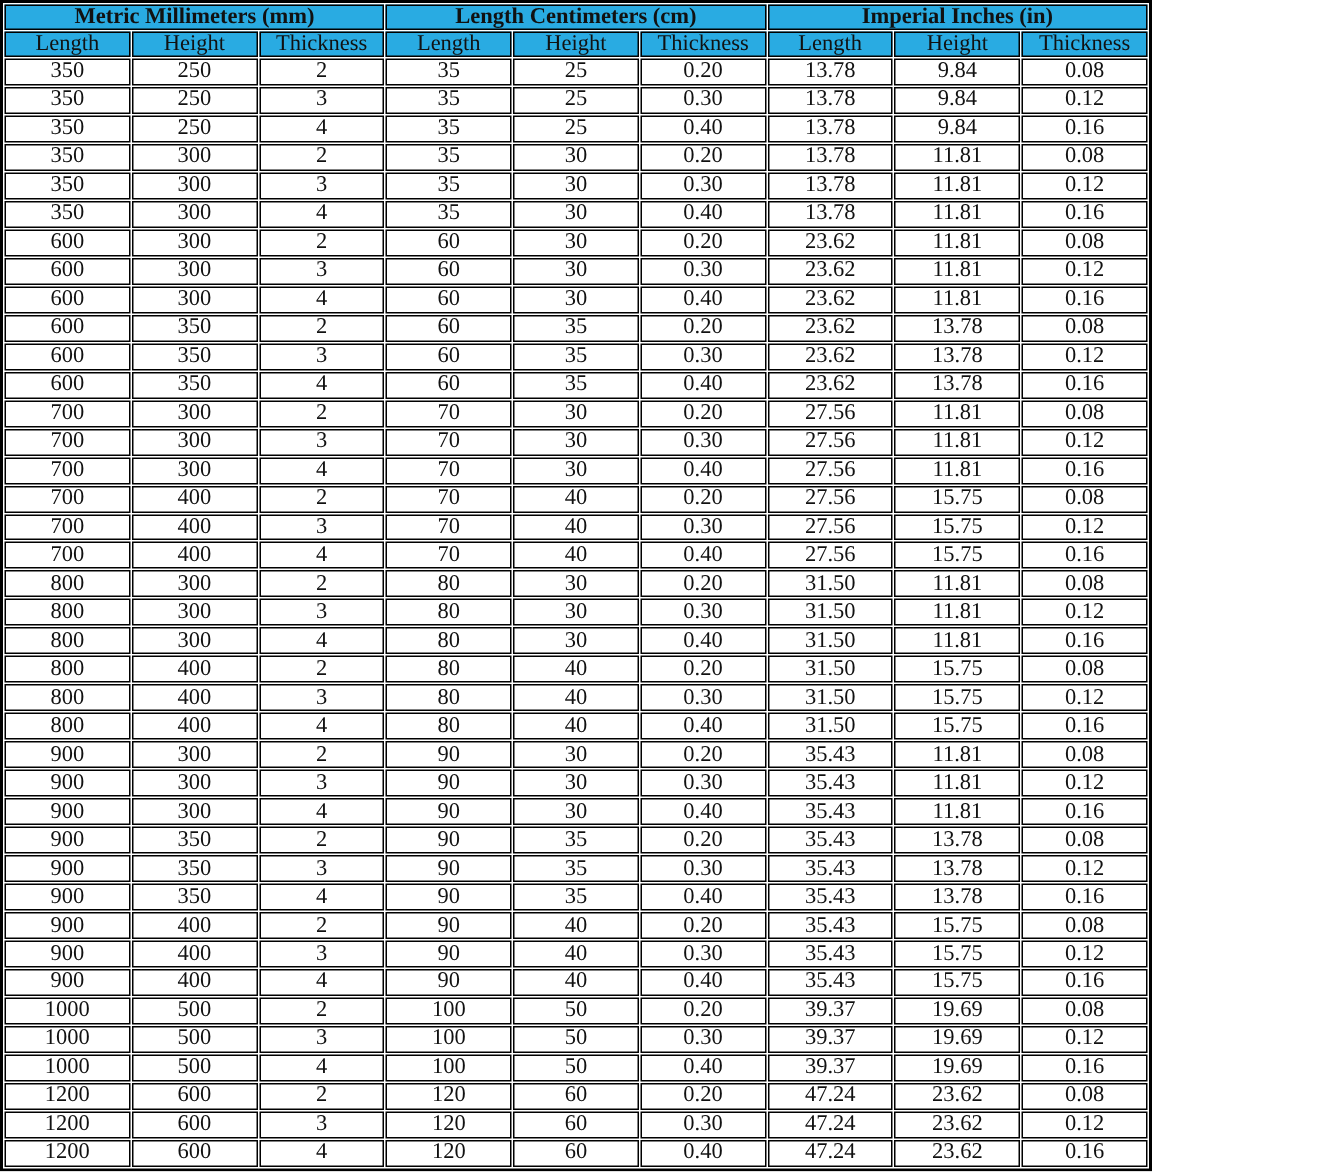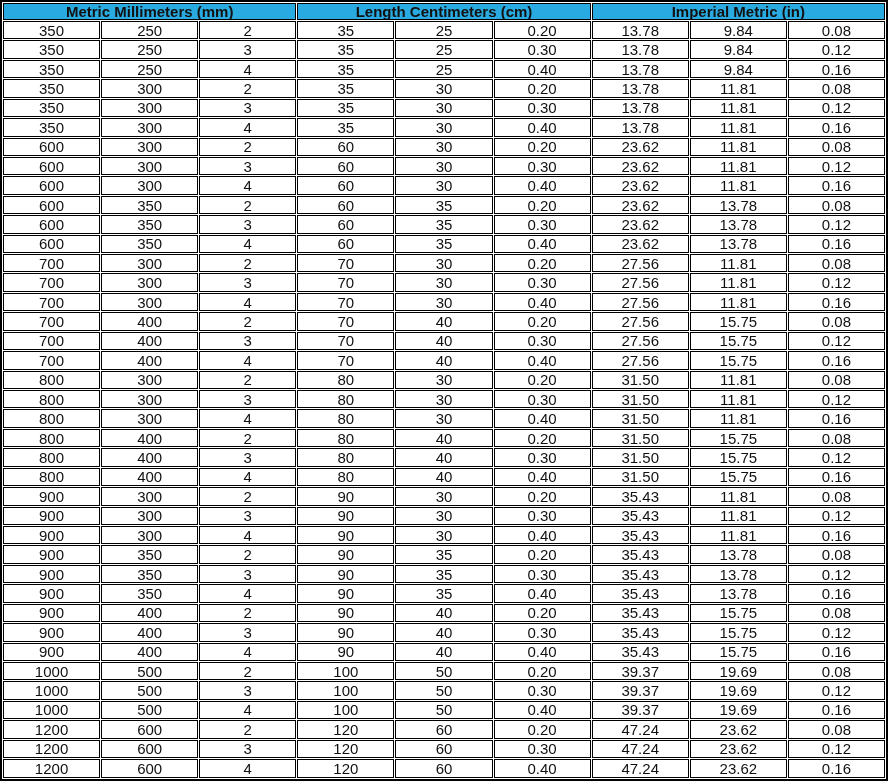--- a/index.html
+++ b/index.html
@@ -7,28 +7,28 @@
     padding: 0;
     background: #ffffff;
   }
   .page {
     width: 888px;
     height: 781px;
     overflow: hidden;
     background: #ffffff;
   }
   table.conv {
-    width: 888px;
+    width: 768px;
     height: 781px;
     border-collapse: separate;
     border-spacing: 1px;
     background: #ffffff;
     border: 2px solid #000000;
     table-layout: fixed;
-    font-family: Liberation Sans, sans-serif;
+    font-family: Liberation Serif, serif;
   }
   table.conv th, table.conv td {
     border: 1px solid #000000;
     padding: 0;
     margin: 0;
     text-align: center;
     vertical-align: middle;
     font-size: 15px;
     line-height: 1.0;
     white-space: nowrap;
@@ -47,21 +47,32 @@
 </style>
 </head>
 <body>
 
 <div class="page">
   <table class="conv">
     <thead>
       <tr>
         <th colspan="3" class="group-title" style="background: rgb(41, 171, 226);">Metric Millimeters (mm)</th>
         <th colspan="3" class="group-title" style="background: rgb(41, 171, 226);">Length Centimeters (cm)</th>
-        <th colspan="3" class="group-title" style="background: rgb(41, 171, 226);">Imperial Metric (in)</th>
+        <th colspan="3" class="group-title" style="background: rgb(41, 171, 226);">Imperial Inches (in)</th>
+      </tr>
+      <tr>
+        <th class="sub-header" style="background: rgb(41, 171, 226);">Length</th>
+        <th class="sub-header" style="background: rgb(41, 171, 226);">Height</th>
+        <th class="sub-header" style="background: rgb(41, 171, 226);">Thickness</th>
+        <th class="sub-header" style="background: rgb(41, 171, 226);">Length</th>
+        <th class="sub-header" style="background: rgb(41, 171, 226);">Height</th>
+        <th class="sub-header" style="background: rgb(41, 171, 226);">Thickness</th>
+        <th class="sub-header" style="background: rgb(41, 171, 226);">Length</th>
+        <th class="sub-header" style="background: rgb(41, 171, 226);">Height</th>
+        <th class="sub-header" style="background: rgb(41, 171, 226);">Thickness</th>
       </tr>
     </thead>
     <tbody id="table-body">
         <tr>
           <td style="background: rgb(255, 255, 255);">350</td>
           <td style="background: rgb(255, 255, 255);">250</td>
           <td style="background: rgb(255, 255, 255);">2</td>
           <td style="background: rgb(255, 255, 255);">35</td>
           <td style="background: rgb(255, 255, 255);">25</td>
           <td style="background: rgb(255, 255, 255);">0.20</td>

